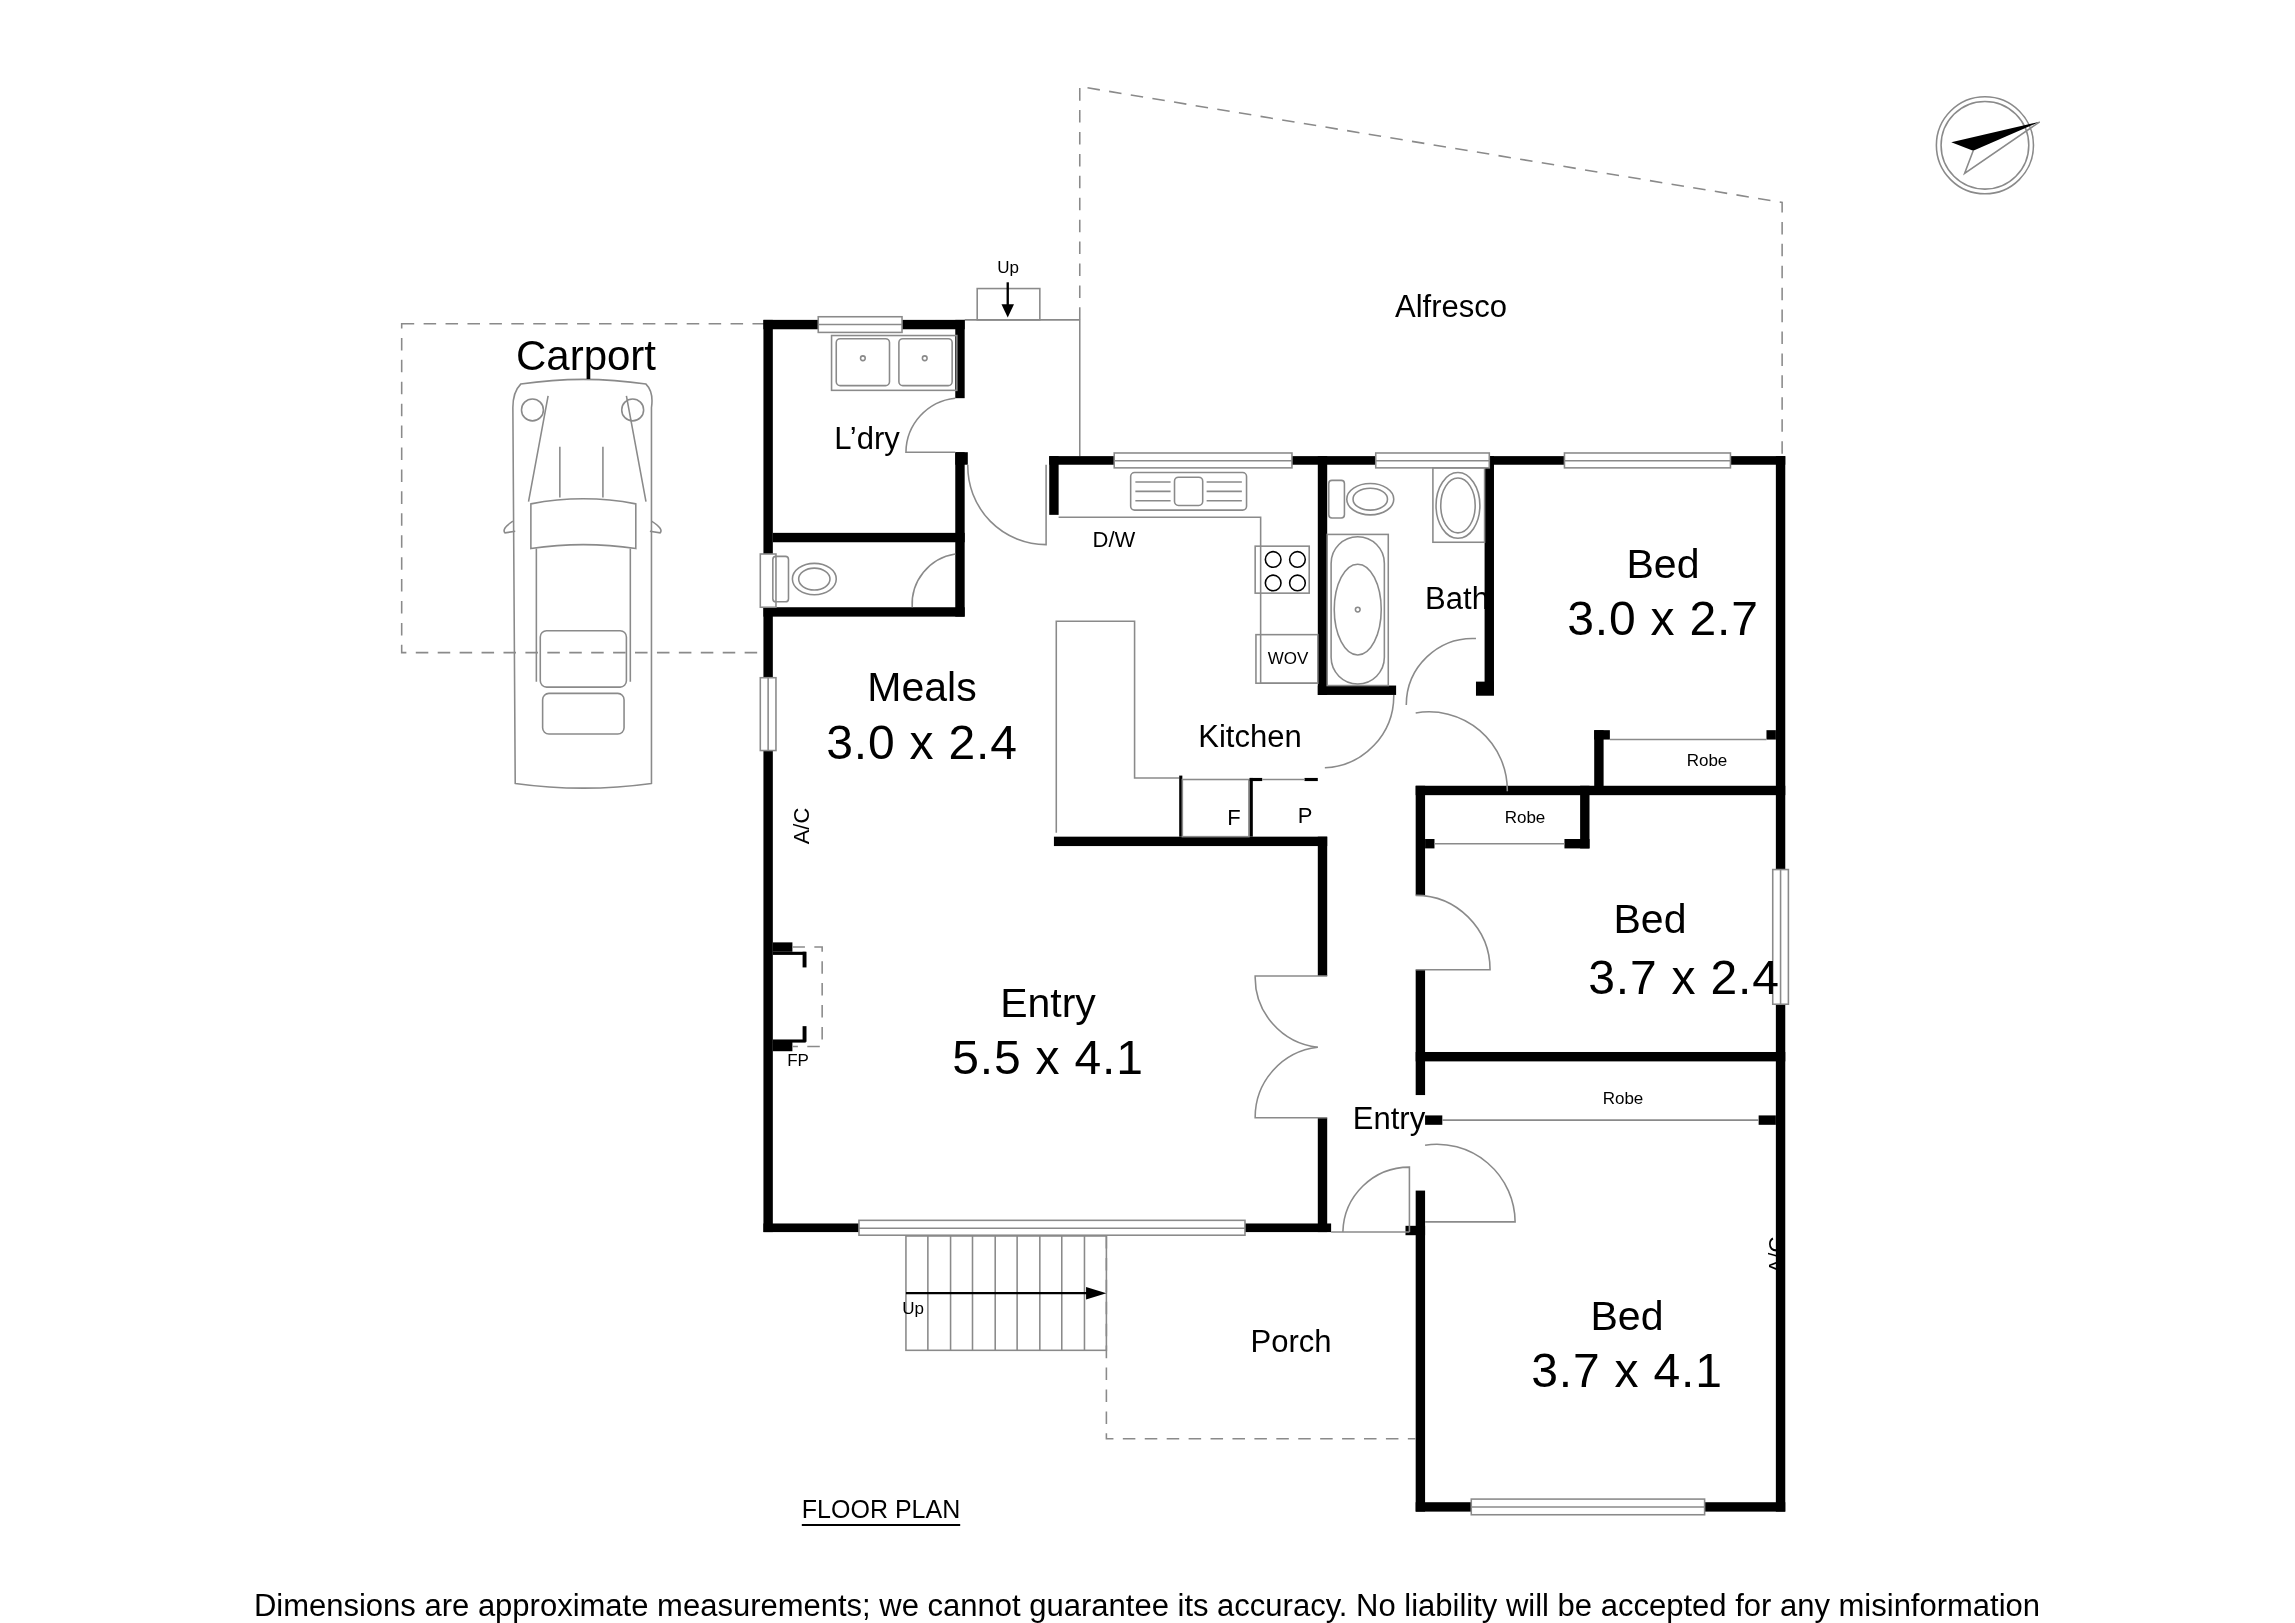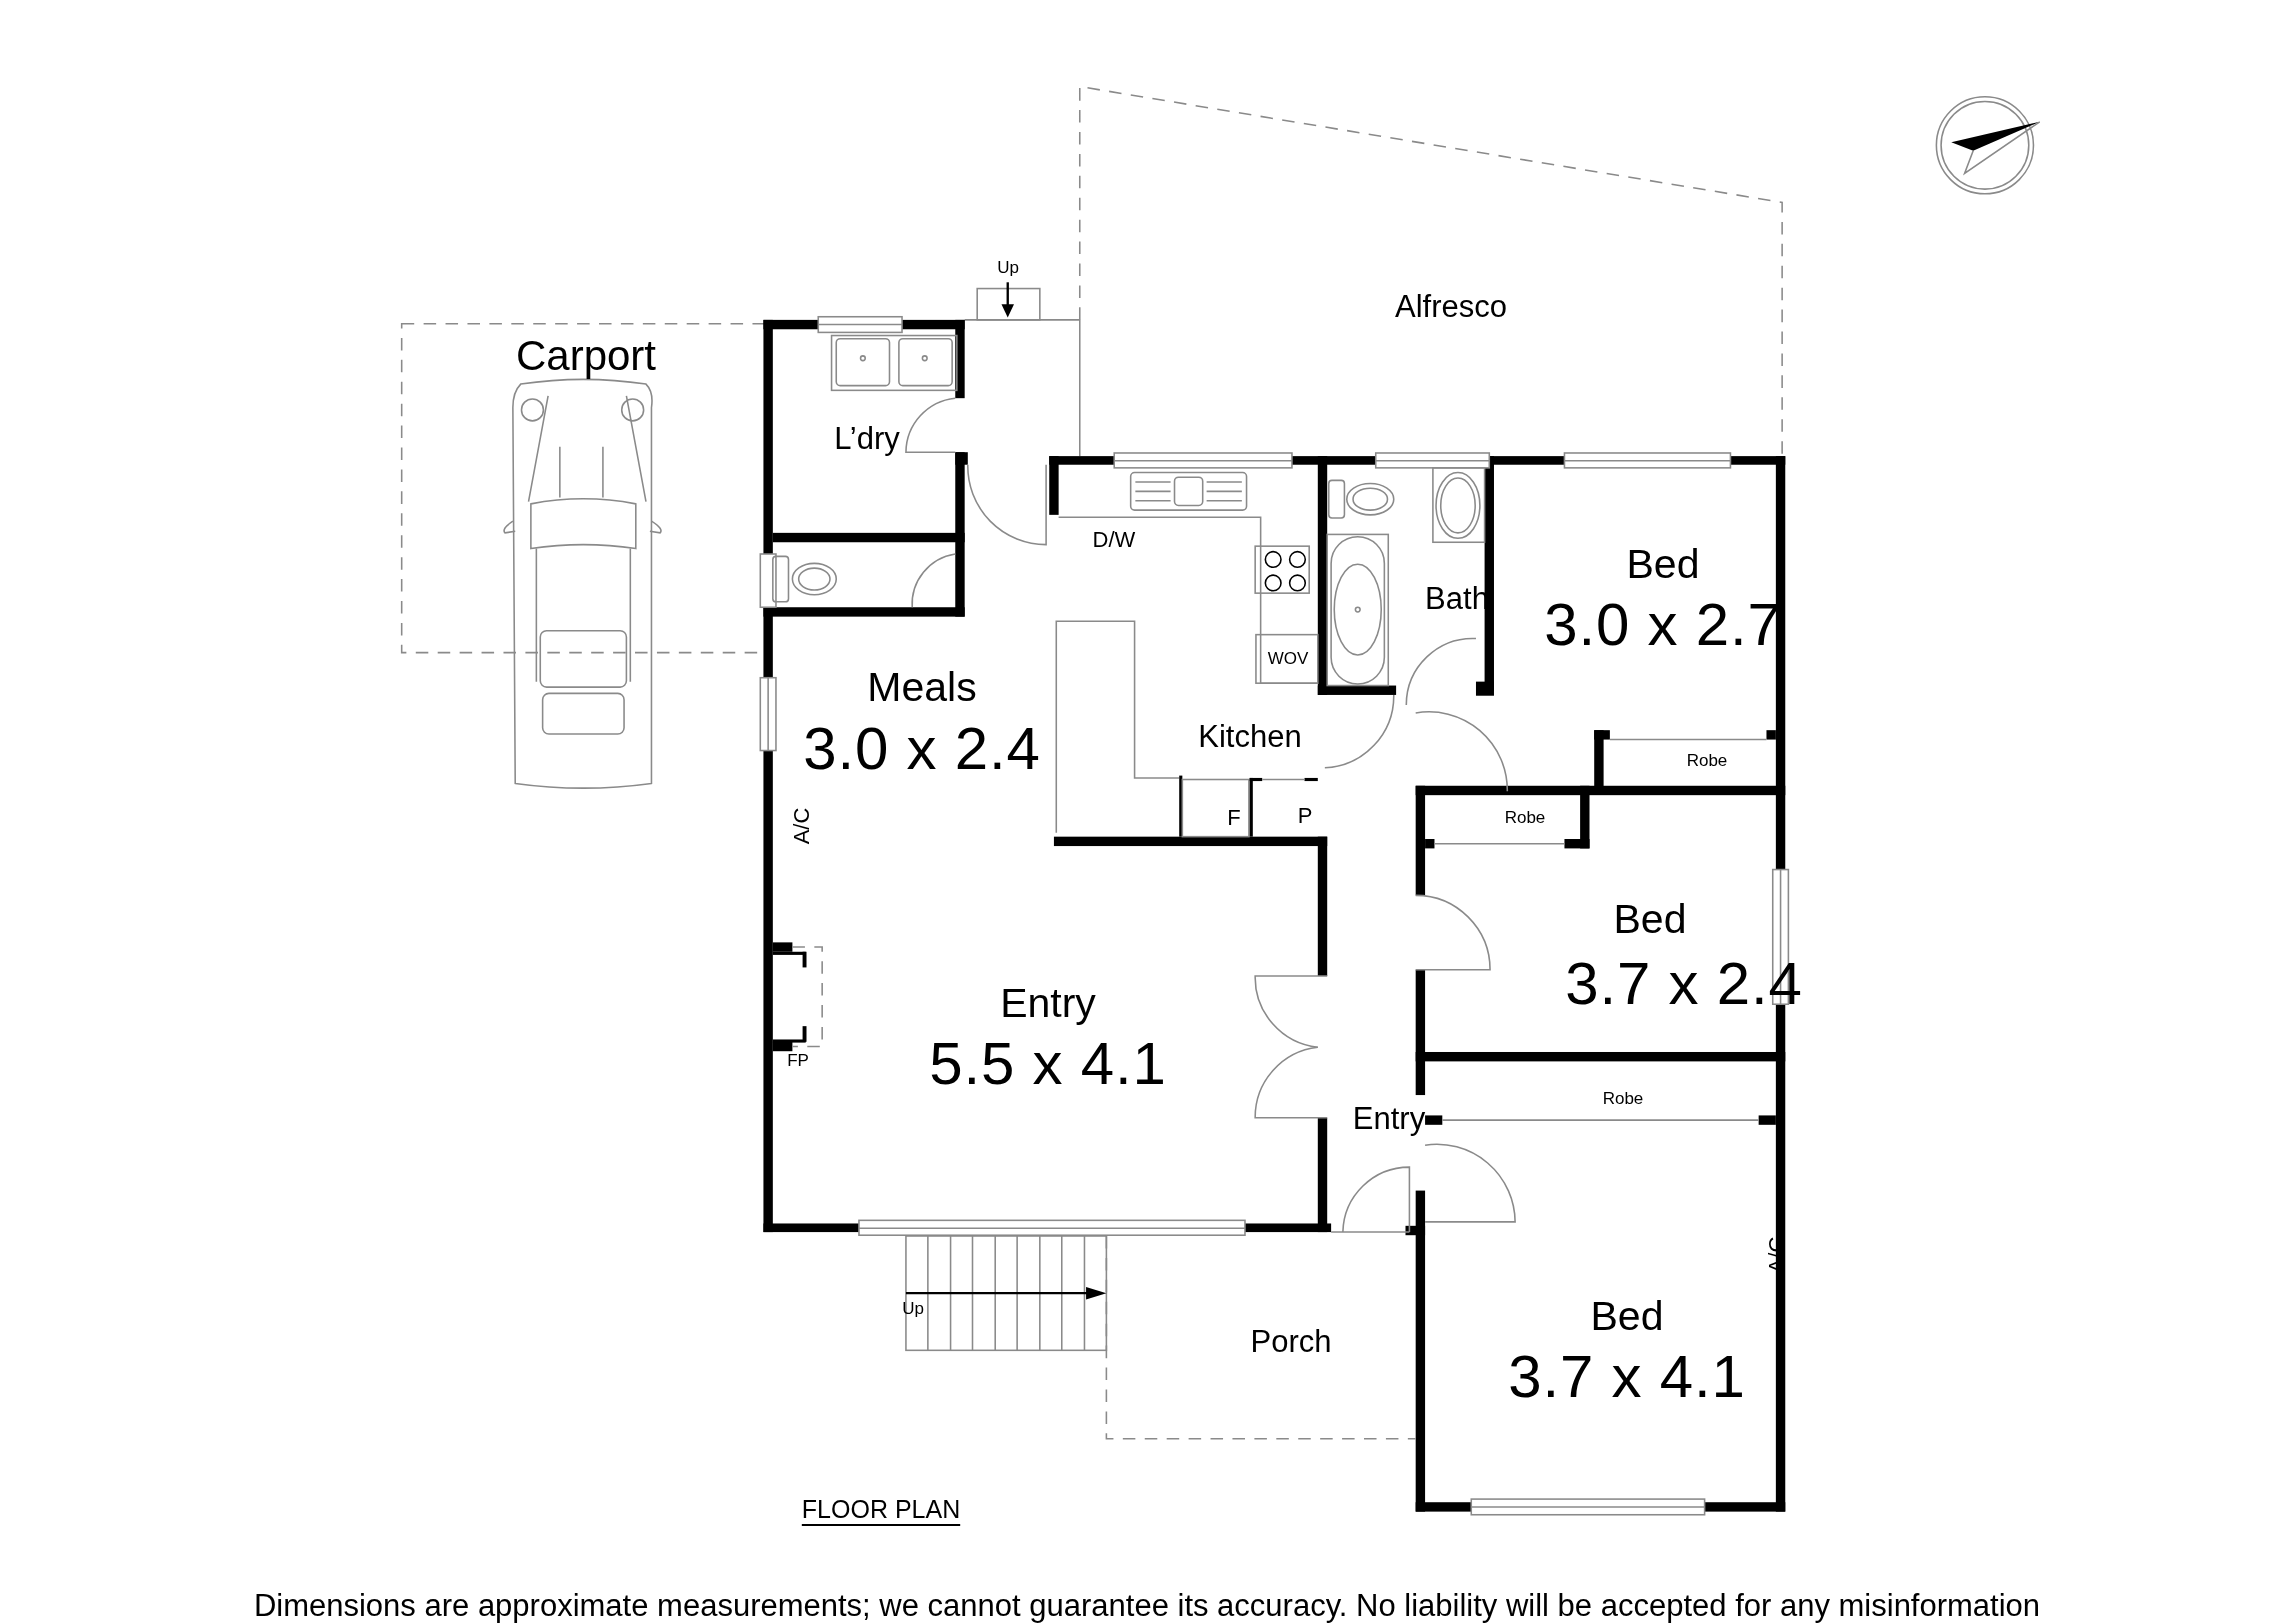--- a/index.html
+++ b/index.html
@@ -4,21 +4,21 @@
 <style>
   html, body { margin: 0; padding: 0; background: #ffffff; }
   body { width: 2295px; height: 1624px; position: relative; overflow: hidden; font-family: "Liberation Sans", "DejaVu Sans", sans-serif; color: #000; }
   svg.plan { position: absolute; left: 0; top: 0; width: 2295px; height: 1624px; }
   .wall { fill: #000; }
   .thin { stroke: #8a8a8a; stroke-width: 2; fill: none; }
   .thin-w { stroke: #8a8a8a; stroke-width: 2; fill: #fff; }
   .dash { stroke: #8a8a8a; stroke-width: 2; fill: none; stroke-dasharray: 16 12; }
   .lbl { position: absolute; white-space: nowrap; font-family: "Liberation Sans", "DejaVu Sans", sans-serif; color: #000; line-height: 1; transform: translateX(-50%); text-align: center; }
   .room-name { font-size: 41px; text-align: right; }
-  .room-dim { font-size: 60px; letter-spacing: 0.8px; text-align: right; }
+  .room-dim { font-size: 48px; letter-spacing: 0.8px; text-align: right; }
   .small { font-size: 22px; }
   .tiny { font-size: 17px; }
   .mid { font-size: 31px; }
   .rot { transform: translateX(-50%) rotate(-90deg); }
   .title { font-size: 25px; text-decoration: underline; text-underline-offset: 6.3px; }
   .footer { font-size: 31px; }
 </style>
 </head>
 <body>
 

